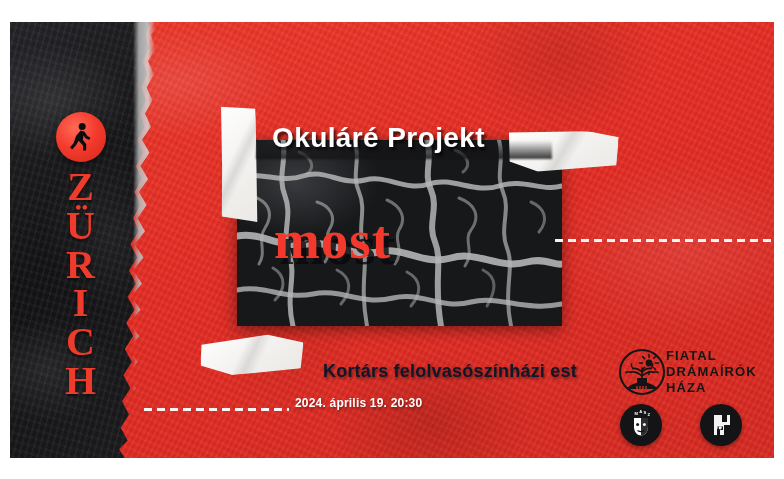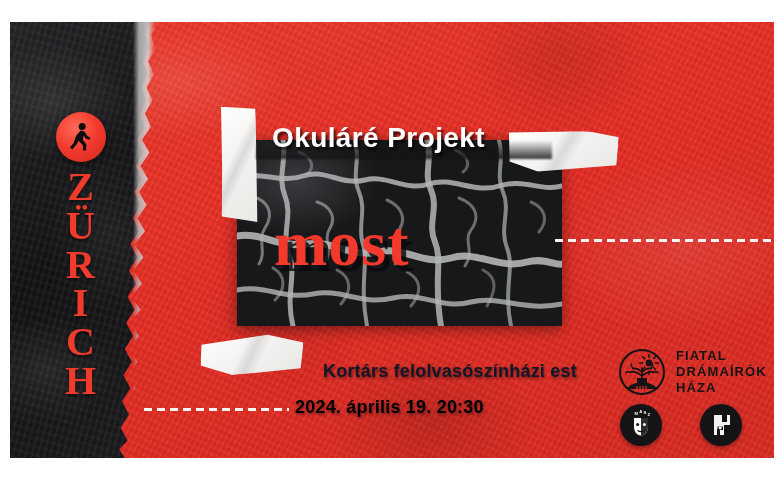--- a/index.html
+++ b/index.html
@@ -147,21 +147,21 @@
   }
   .photo svg { position: absolute; inset: 0; }
 
   
   .most {
     position: absolute;
     left: 264px;
     top: 190px;
     font-family: "Liberation Serif", serif;
     font-weight: bold;
-    font-size: 64px;
+    font-size: 55px;
     line-height: 1;
     color: #f2392c;
     letter-spacing: 1px;
     text-shadow: 5px 6px 0 rgba(10,10,12,.82);
   }
 
   
   .title-shadow {
     position: absolute;
     left: 246px;
@@ -198,23 +198,23 @@
     white-space: nowrap;
   }
 
   
   .meta {
     position: absolute;
     left: 285px;
     top: 374px;
     font-family: "Liberation Sans", sans-serif;
     font-weight: bold;
-    font-size: 18px;
+    font-size: 12px;
     line-height: 1.33;
-    color: #000000;
+    color: #ffffff;
     letter-spacing: .2px;
     text-shadow: 1px 2px 3px rgba(0,0,0,.4);
     white-space: nowrap;
   }
 
   
   .dash {
     position: absolute;
     height: 3px;
     background-image: repeating-linear-gradient(90deg, #ffffff 0 8px, rgba(255,255,255,0) 8px 13px);
@@ -249,21 +249,21 @@
     left: 190px; top: 312px; width: 104px; height: 40px;
     transform: rotate(-3deg);
     clip-path: polygon(2% 20%, 66% 4%, 100% 28%, 96% 92%, 30% 100%, 0% 72%);
   }
 
   
   .sponsors { position: absolute; left: 608px; top: 326px; }
   .fdh-row { position: absolute; left: 0; top: 0; display: flex; align-items: center; }
   .fdh-mark { width: 48px; height: 48px; }
   .fdh-text {
-    margin-left: 10px;
+    margin-left: 0;
     font-family: "Liberation Sans", sans-serif;
     font-weight: bold;
     font-size: 13px;
     line-height: 1.22;
     color: #141416;
     letter-spacing: 1.1px;
     white-space: nowrap;
   }
   .badge-row { position: absolute; left: 2px; top: 56px; display: flex; gap: 38px; }
   .round-badge {

